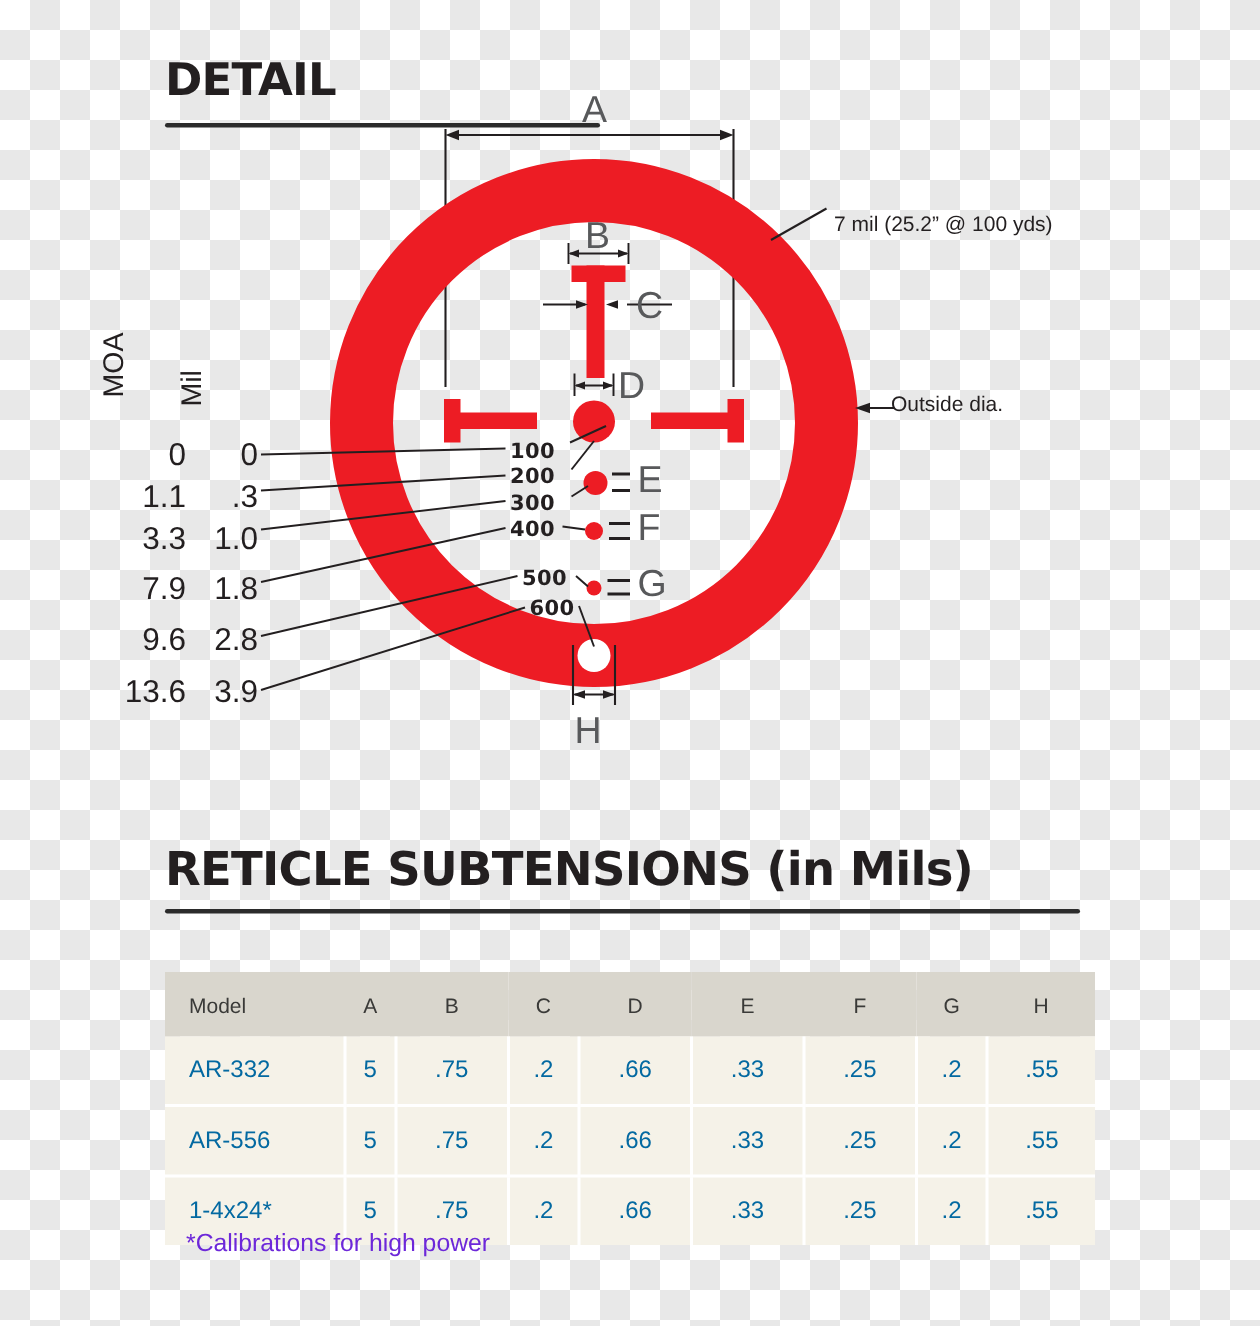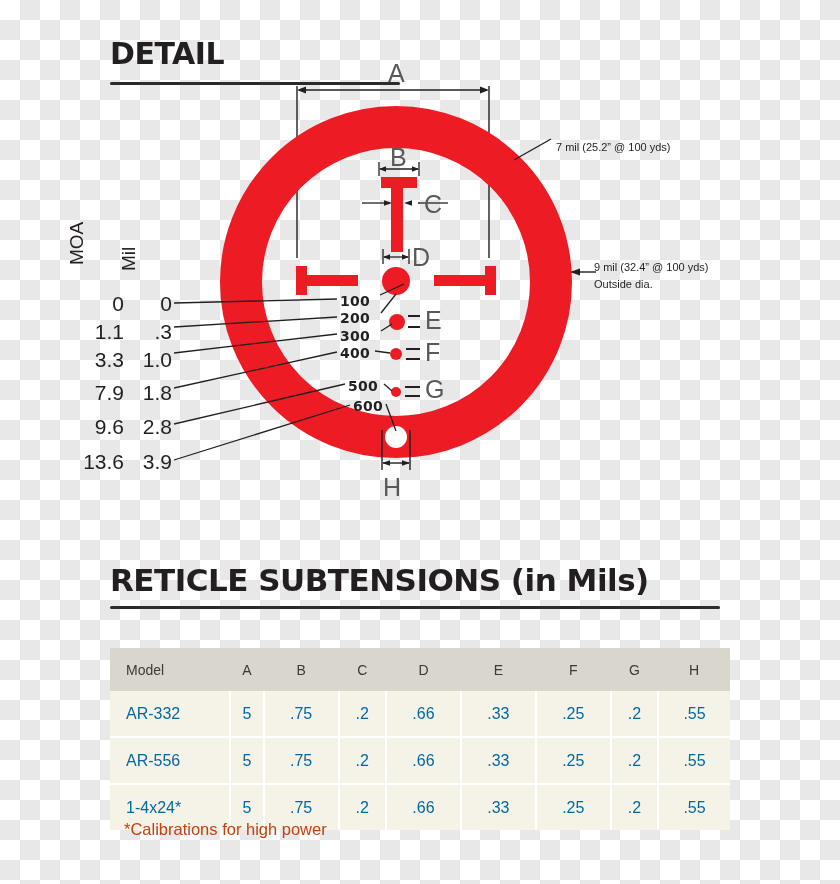--- a/index.html
+++ b/index.html
@@ -54,21 +54,21 @@
   
   #reticle-svg {
     position: absolute;
     left: 0; top: 0;
   }
 
   
   .callout {
     position: absolute;
     font-family: "Liberation Sans", sans-serif;
-    font-size: 11px;
+    font-size: 14px;
     color: #231f20;
     line-height: 1.5;
     white-space: nowrap;
   }
   #callout-inside { left: 556px; top: 139px; }
   #callout-outside { left: 594px; top: 259px; }
 
   .dim-letter {
     position: absolute;
     font-family: "Liberation Sans", sans-serif;
@@ -162,21 +162,21 @@
     text-align: left;
     padding-left: 16px;
   }
   #subtensions-table col.model-col { width: 120px; }
 
   #table-footnote {
     position: absolute;
     left: 124px; top: 820px;
     font-family: "Liberation Sans", sans-serif;
     font-size: 16.5px;
-    color: #c2410c;
+    color: #6d28d9;
     white-space: nowrap;
   }
 </style>
 </head>
 <body>
 
 <div class="page">
 
   <div class="heading" id="detail-heading">DETAIL</div>
   <div class="rule" id="detail-rule"></div>
@@ -286,21 +286,20 @@
       <line x1="375" y1="351" x2="390" y2="353"></line>
       <line x1="384" y1="384" x2="392" y2="391"></line>
       <line x1="386" y1="404" x2="396" y2="431"></line>
     </g>
   </svg>
 
   <div class="callout" id="callout-inside">
     <div>7 mil (25.2” @ 100 yds)</div>
   </div>
   <div class="callout" id="callout-outside">
-    <div>9 mil (32.4” @ 100 yds)</div>
     <div>Outside dia.</div>
   </div>
 
   <div class="dim-letter" id="letter-A">A</div>
   <div class="dim-letter" id="letter-B">B</div>
   <div class="dim-letter" id="letter-C">C</div>
   <div class="dim-letter" id="letter-D">D</div>
   <div class="dim-letter" id="letter-E">E</div>
   <div class="dim-letter" id="letter-F">F</div>
   <div class="dim-letter" id="letter-G">G</div>

